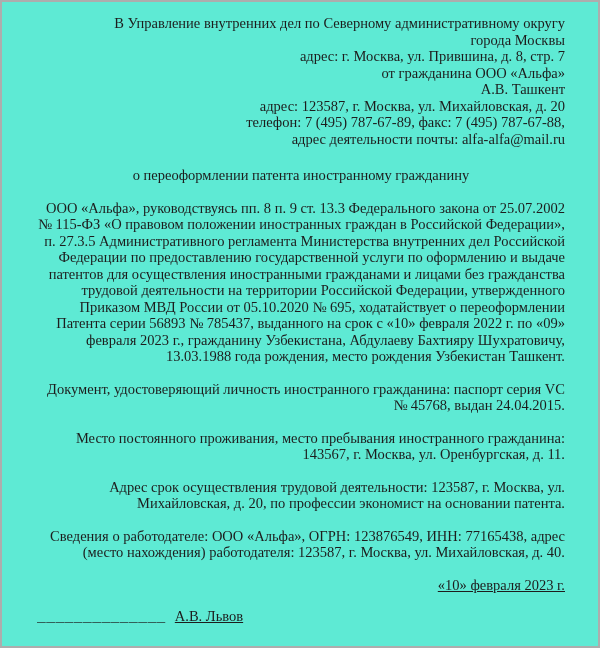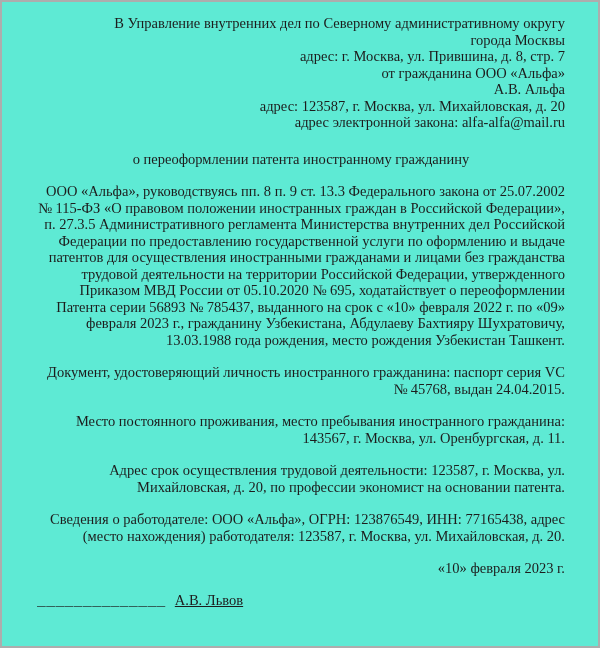--- a/index.html
+++ b/index.html
@@ -30,20 +30,21 @@
   .title {
     text-align: center;
     margin-top: 20px;
   }
   .para {
     margin: 16px 0 0 0;
     text-align: right;
   }
   .date-line {
     margin-top: 16px;
+    text-decoration: underline;
   }
   .sig {
     margin-top: 15px;
   }
   .sig .sig-rule {
     letter-spacing: 0.5px;
     font-family: Liberation Mono, monospace;
   }
   .sig .sig-name {
     margin-left: 9px;
@@ -53,34 +54,35 @@
 </head>
 <body>
 
 <div class="page">
 
   <div class="header">
     <div class="hline">В Управление внутренних дел по Северному административному округу</div>
     <div class="hline">города Москвы</div>
     <div class="hline">адрес: г. Москва, ул. Прившина, д. 8, стр. 7</div>
     <div class="hline">от гражданина ООО «Альфа»</div>
-    <div class="hline">А.В. Альфа</div>
+    <div class="hline">А.В. Ташкент</div>
     <div class="hline">адрес: 123587, г. Москва, ул. Михайловская, д. 20</div>
-    <div class="hline">адрес электронной закона: alfa-alfa@mail.ru</div>
+    <div class="hline">телефон: 7 (495) 787-67-89, факс: 7 (495) 787-67-88,</div>
+    <div class="hline">адрес деятельности почты: alfa-alfa@mail.ru</div>
   </div>
 
   <div class="title">
     <div>о переоформлении патента иностранному гражданину</div>
   </div>
 
   <p class="para">ООО «Альфа», руководствуясь пп. 8 п. 9 ст. 13.3 Федерального закона от 25.07.2002 № 115-ФЗ «О правовом положении иностранных граждан в Российской Федерации», п. 27.3.5 Административного регламента Министерства внутренних дел Российской Федерации по предоставлению государственной услуги по оформлению и выдаче патентов для осуществления иностранными гражданами и лицами без гражданства трудовой деятельности на территории Российской Федерации, утвержденного Приказом МВД России от 05.10.2020 № 695, ходатайствует о переоформлении Патента серии 56893 № 785437, выданного на срок с «10» февраля 2022 г. по «09» февраля 2023 г., гражданину Узбекистана, Абдулаеву Бахтияру Шухратовичу, 13.03.1988 года рождения, место рождения Узбекистан Ташкент.</p>
   <p class="para">Документ, удостоверяющий личность иностранного гражданина: паспорт серия VC № 45768, выдан 24.04.2015.</p>
   <p class="para">Место постоянного проживания, место пребывания иностранного гражданина: 143567, г. Москва, ул. Оренбургская, д. 11.</p>
   <p class="para">Адрес срок осуществления трудовой деятельности: 123587, г. Москва, ул. Михайловская, д. 20, по профессии экономист на основании патента.</p>
-  <p class="para">Сведения о работодателе: ООО «Альфа», ОГРН: 123876549, ИНН: 77165438, адрес (место нахождения) работодателя: 123587, г. Москва, ул. Михайловская, д. 20.</p>
+  <p class="para">Сведения о работодателе: ООО «Альфа», ОГРН: 123876549, ИНН: 77165438, адрес (место нахождения) работодателя: 123587, г. Москва, ул. Михайловская, д. 40.</p>
 
   <p class="para date-line">«10» февраля 2023 г.</p>
 
   <div class="sig">
     <span class="sig-rule">______________</span><span class="sig-name">А.В. Львов</span>
   </div>
 
 </div>
 
 </body></html>

